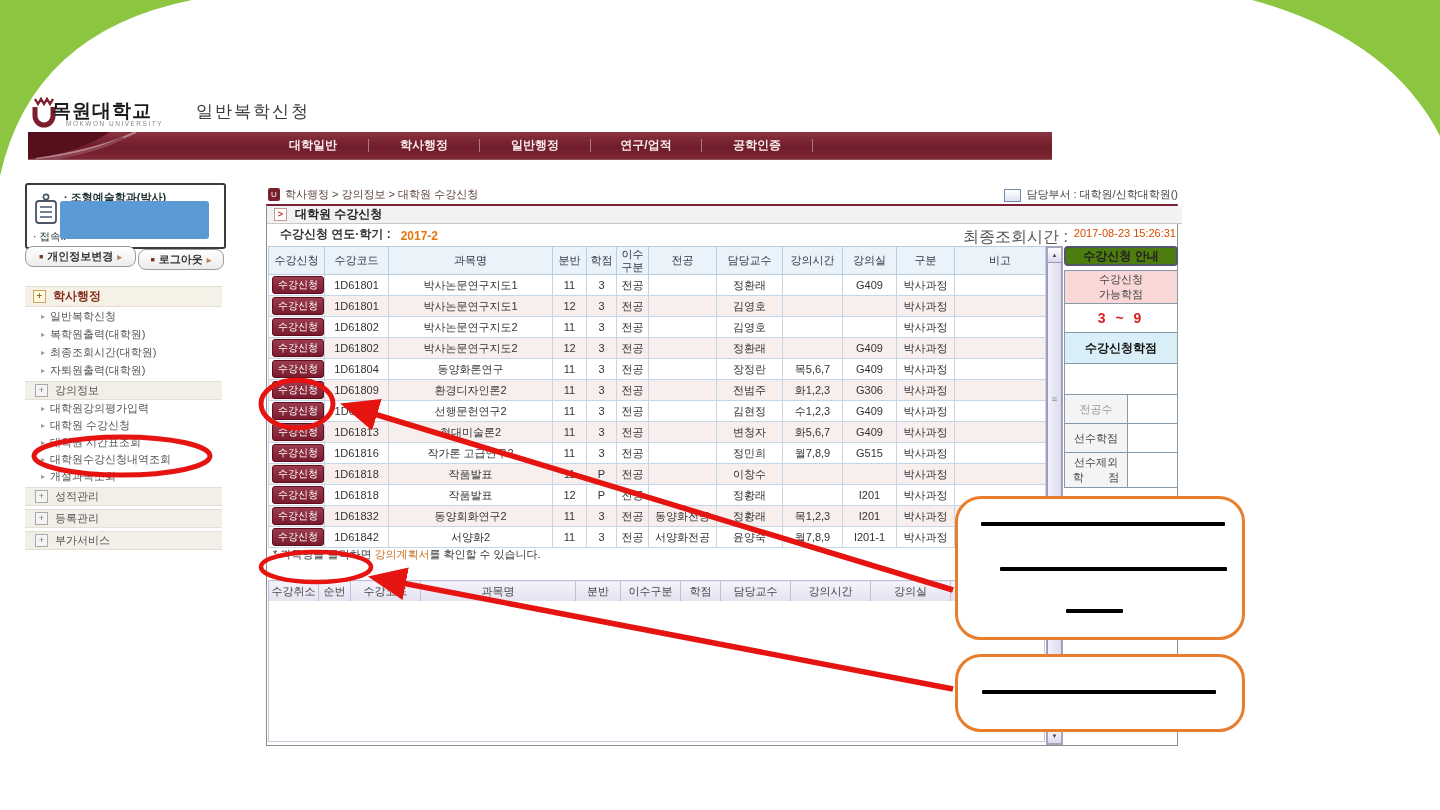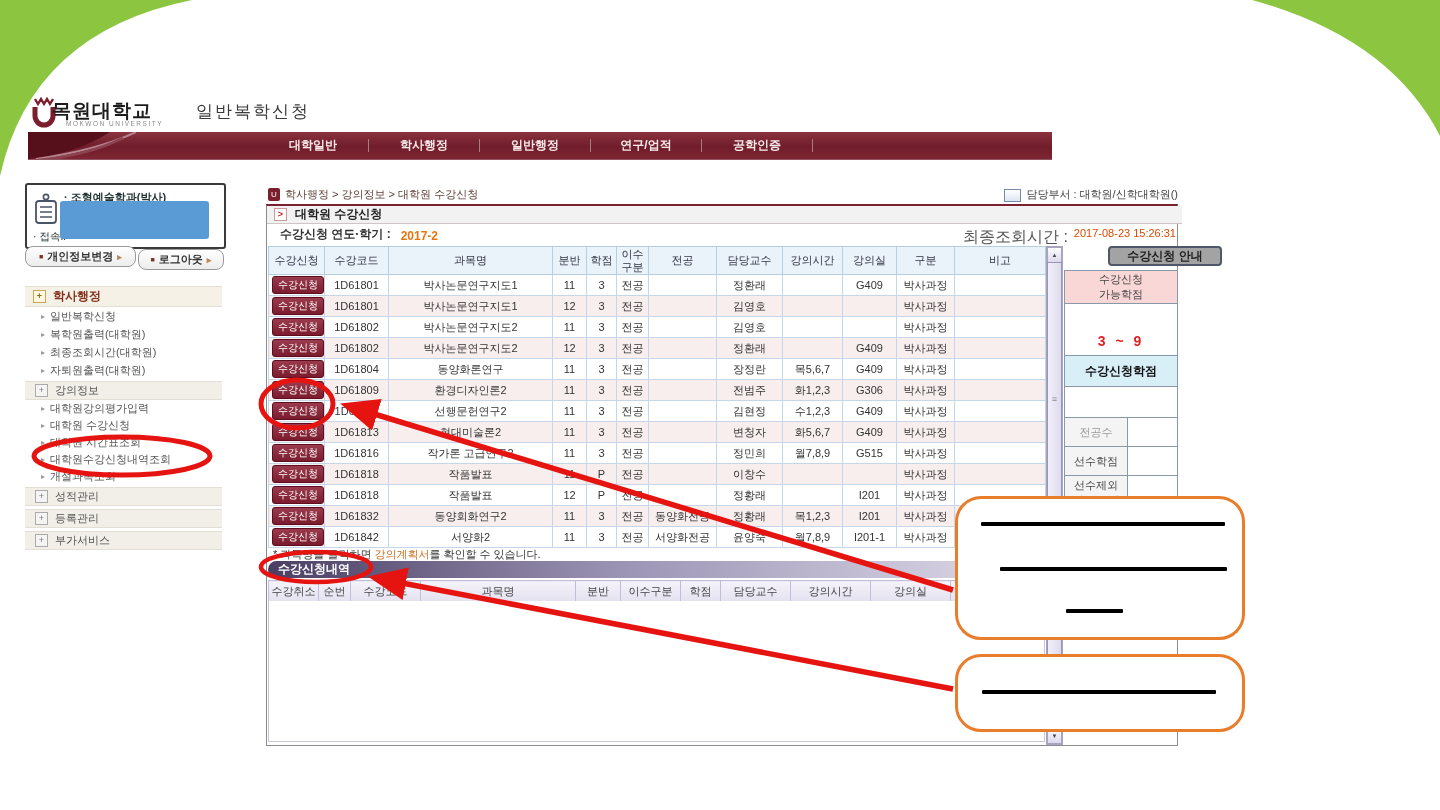--- a/index.html
+++ b/index.html
@@ -70,26 +70,26 @@
   table.hgrid{border-collapse:collapse;table-layout:fixed;}
   table.hgrid th{background:linear-gradient(#f4f2fa,#e4e1f0);border:1px solid #c2bdd8;font-size:11px;font-weight:normal;color:#444;height:19px;}
   .hist-body{background:#fff;border:1px solid #c8c4dc;border-top:none;}
 
   
   .sb-track{background:#efedf7;border:1px solid #a8a4c0;}
   .sb-btn{position:absolute;left:0;width:13px;height:14px;background:linear-gradient(#fdfdff,#dcd9ea);border:1px solid #a8a4c0;display:flex;align-items:center;justify-content:center;font-size:6px;color:#445;cursor:pointer;}
   .sb-thumb{position:absolute;left:0;width:13px;background:linear-gradient(to right,#f2f0fa,#dedbec);border:1px solid #9a96b8;display:flex;align-items:center;justify-content:center;color:#888;font-size:9px;cursor:grab;}
 
   
-  .guide-btn{border:2px solid #51576b;border-radius:4px;background:#a3a3a3;font-size:12px;font-weight:bold;color:#222;display:flex;align-items:center;justify-content:center;cursor:pointer;font-family:inherit;margin-left:44px;}
+  .guide-btn{border:2px solid #51576b;border-radius:4px;background:#4d7c0f;font-size:12px;font-weight:bold;color:#222;display:flex;align-items:center;justify-content:center;cursor:pointer;font-family:inherit;}
   .ptable{border:1px solid #8899aa;}
   .pcell{border-bottom:1px solid #8899aa;display:flex;align-items:center;justify-content:center;text-align:center;font-size:11px;color:#444;}
   .pink{background:#f9d7d7;}
   .cyan{background:#d9eff8;font-weight:bold;color:#111;font-size:12px;}
-  .avail{color:#e02020;font-weight:bold;font-size:14px;letter-spacing:3px;margin-top:23px;}
+  .avail{color:#e02020;font-weight:bold;font-size:14px;letter-spacing:3px;}
   .prow{display:flex;border-bottom:1px solid #8899aa;}
   .prow:last-child{border-bottom:none;}
   .plabel{width:62px;background:#f4f4f4;border-right:1px solid #8899aa;display:flex;align-items:center;justify-content:center;font-size:11px;color:#444;text-align:center;}
   .plabel.dim{color:#999;}
   .pval{flex:1;background:#fff;}
 
   
   .callout{background:#fff;border:3px solid #e87e2b;border-radius:26px;}
   .redact-line{background:#000;height:4px;border-radius:1px;}
   .overlay{pointer-events:none;}
@@ -461,23 +461,20 @@
       </div>
     <div class="sb-thumb" style="top:15px;height:272px">
         <span>≡</span>
       </div>
   </div>
 
   <div class="abs note" style="left:273px;top:547px">
     <span>* 과목명을 클릭하면 </span><span class="lnk">강의계획서</span><span>를 확인할 수 있습니다.</span>
   </div>
 
-  <div class="abs hist-bar" style="left:268px;top:561px;width:777px;height:17px">
-    <span>수강신청내역</span>
-  </div>
   <table class="abs hgrid" style="left:268px;top:580px;width:777px">
     <colgroup>
       <col style="width:50px">
         <col style="width:32px">
         <col style="width:70px">
         <col style="width:155px">
         <col style="width:45px">
       <col style="width:60px">
         <col style="width:40px">
         <col style="width:70px">

